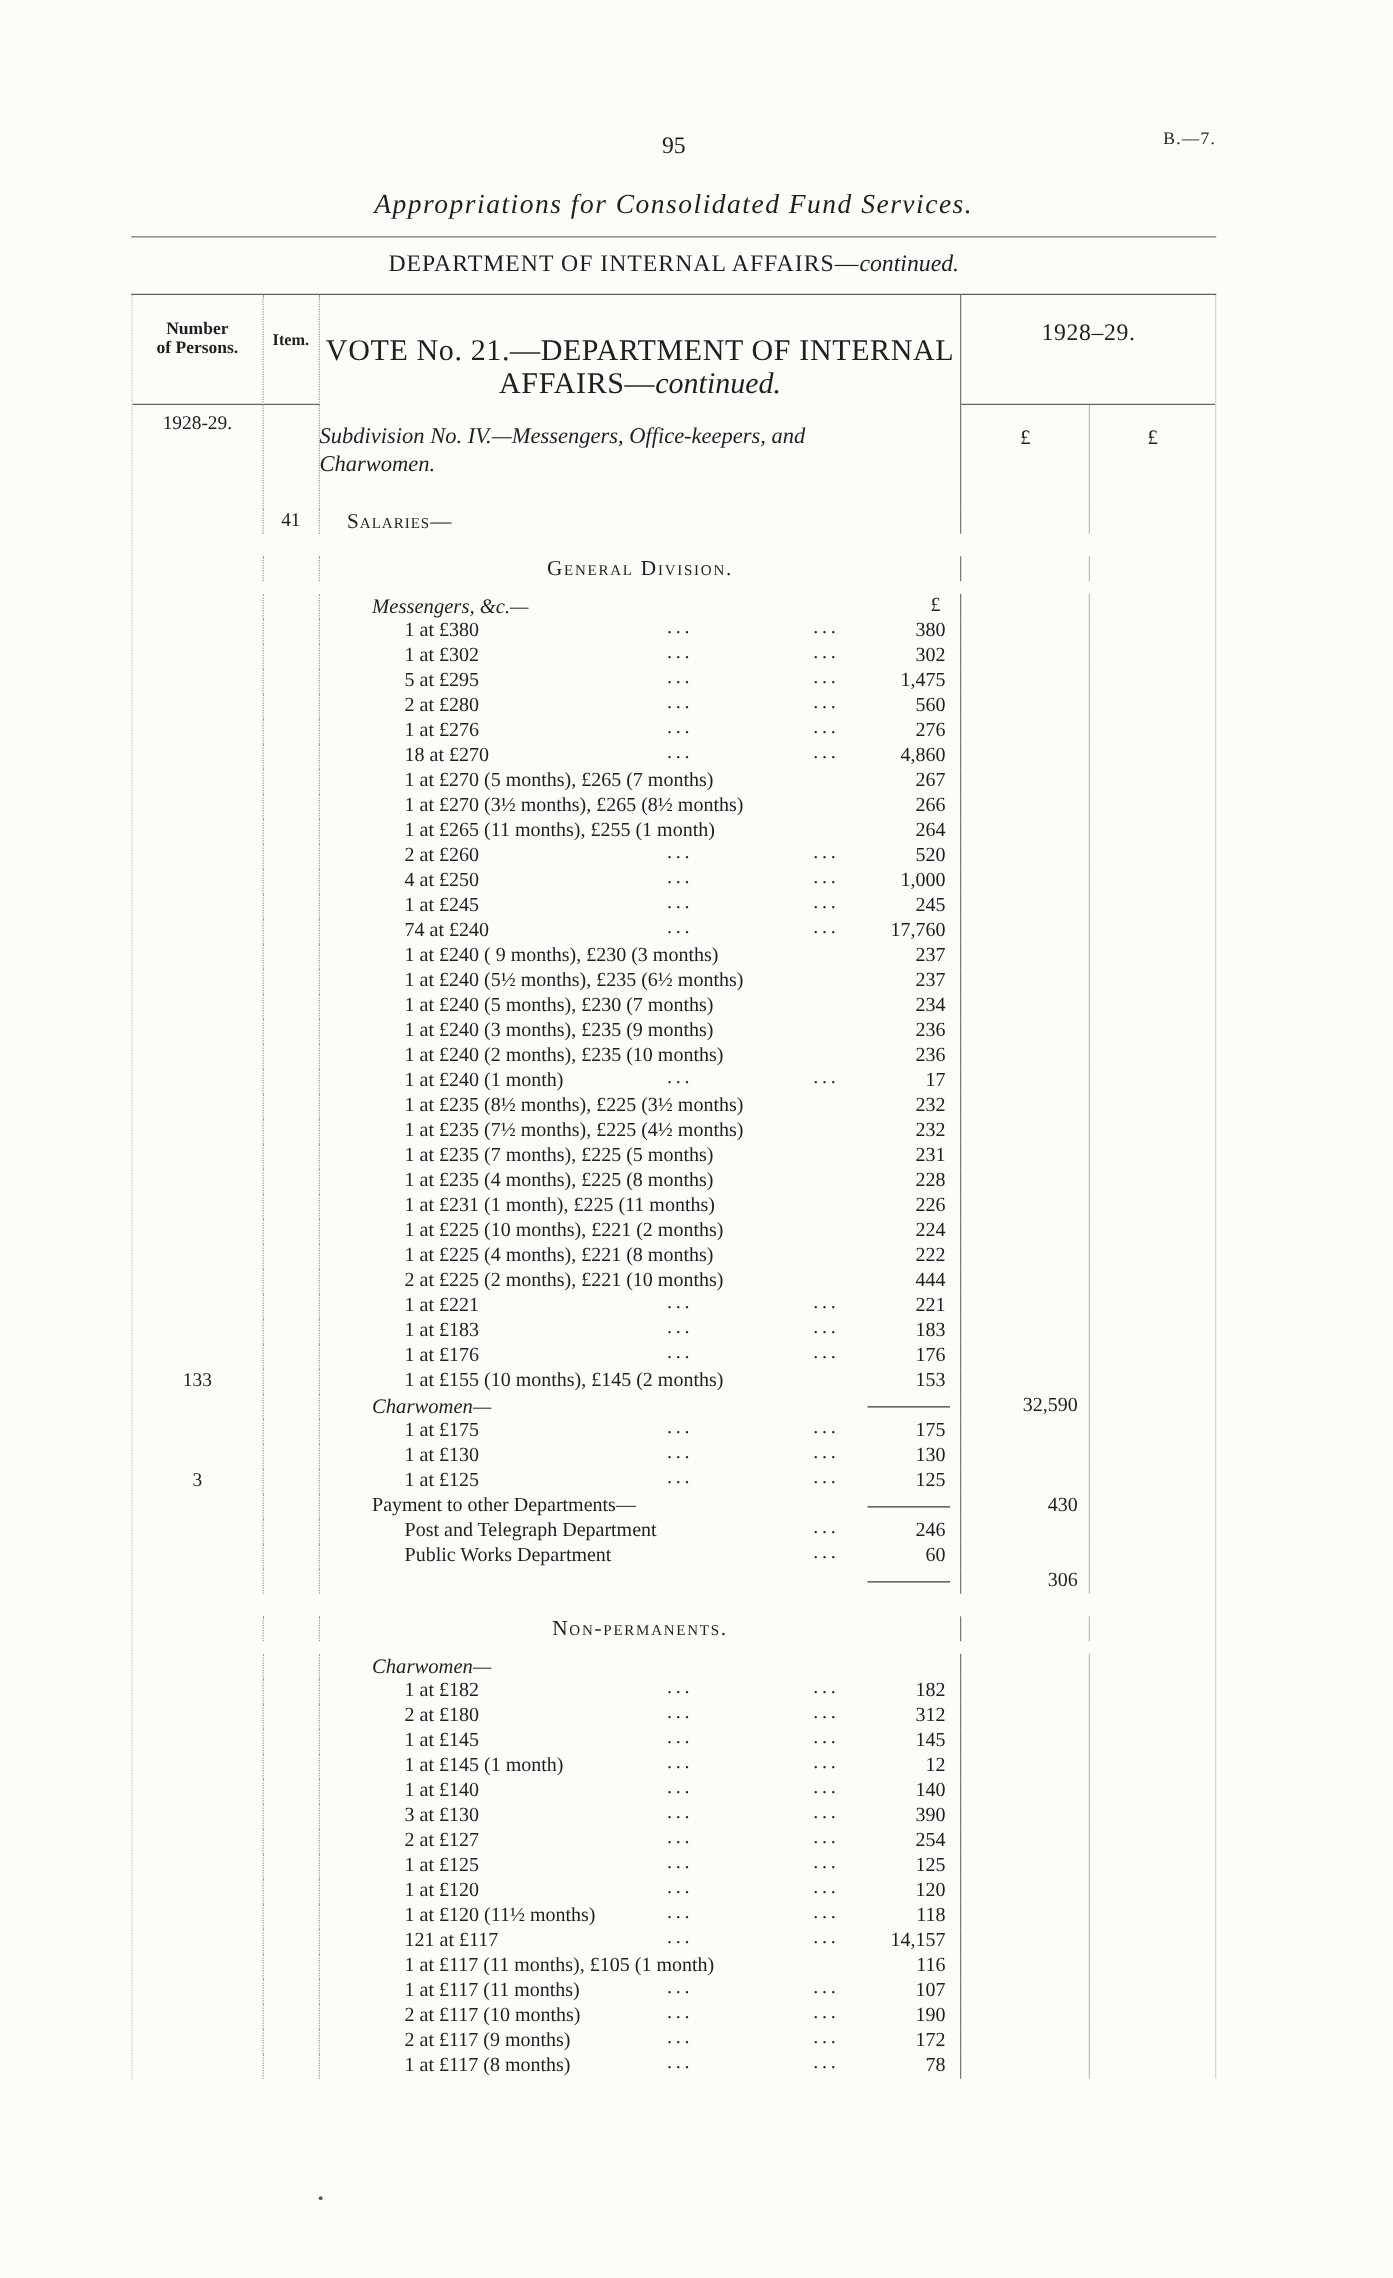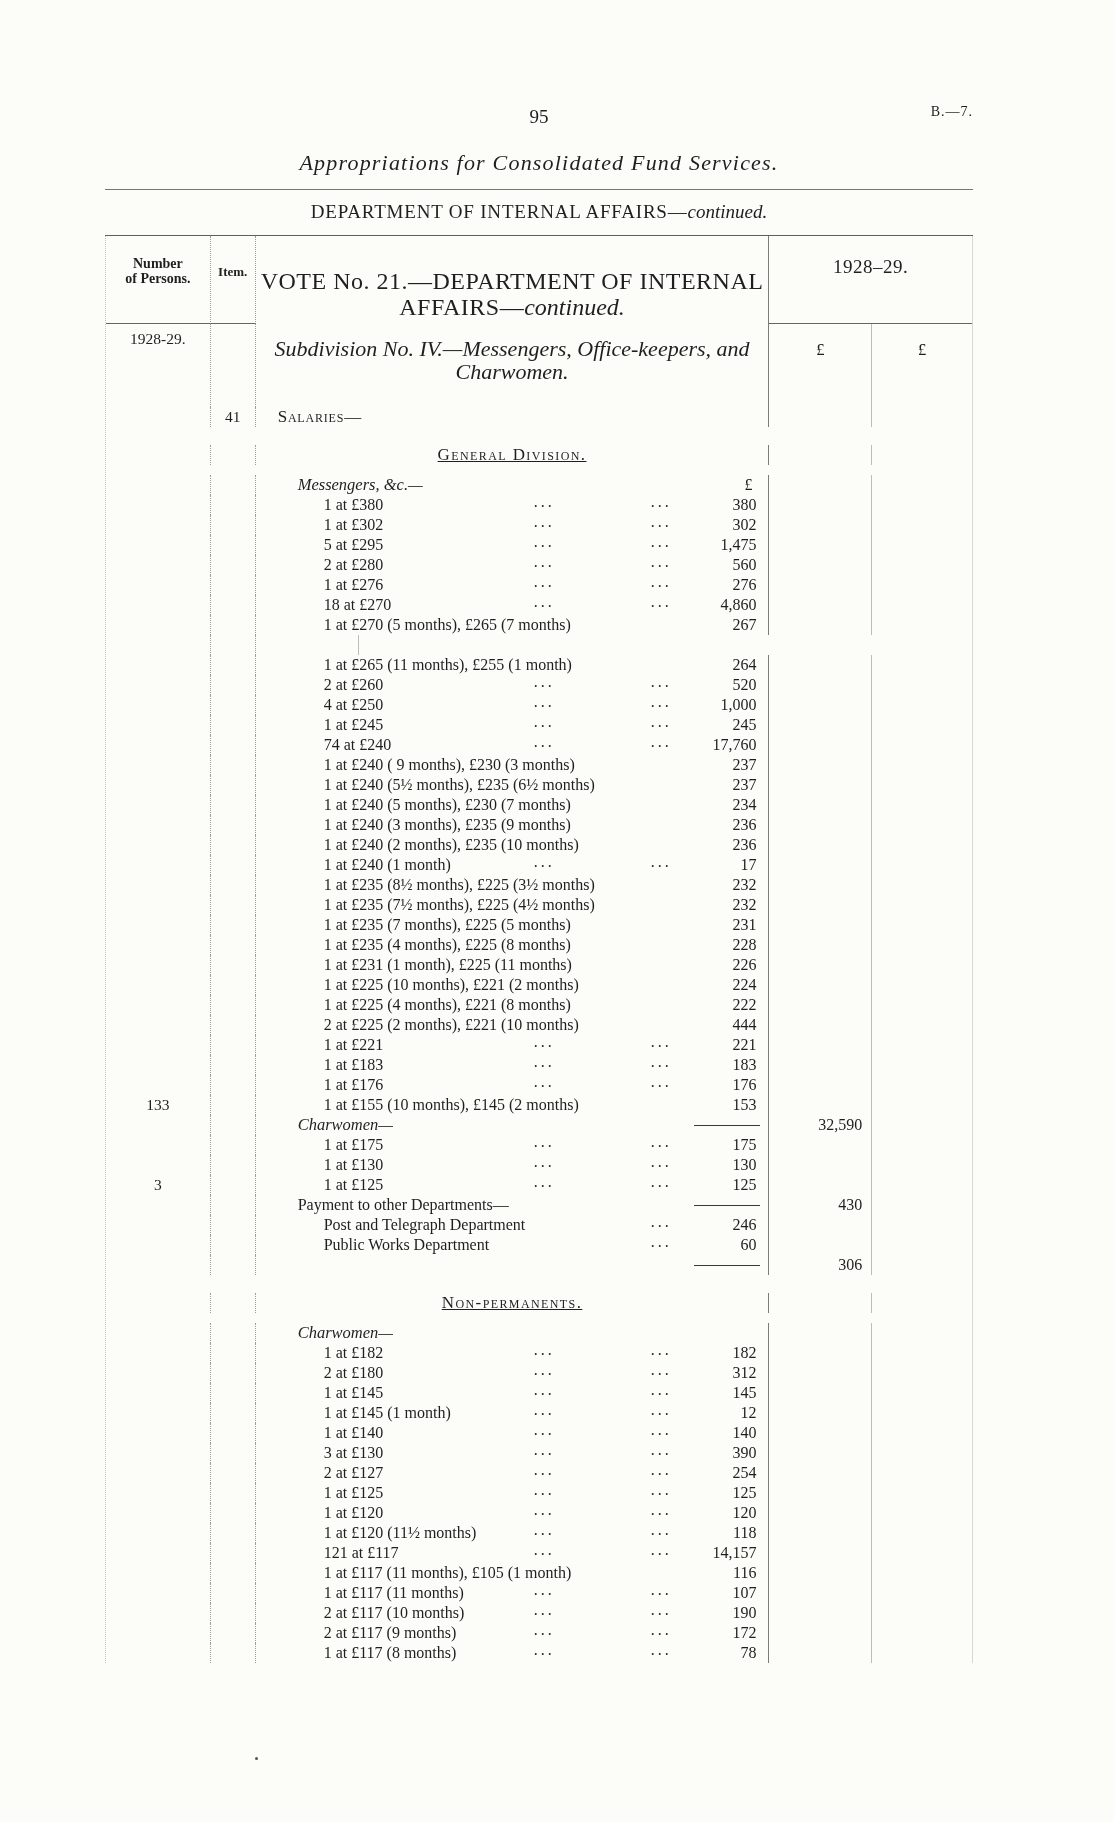--- a/index.html
+++ b/index.html
@@ -34,34 +34,34 @@
   .hc.main{width:515px;border-right:1px solid #7b7b74;text-align:center;font-size:24px;
     line-height:26px;letter-spacing:.5px;padding-top:32px;}
   .hc.main .cont{font-style:italic;letter-spacing:0;}
   .hc.year{width:203px;border-bottom:1px solid #66665f;text-align:center;font-size:19px;
     letter-spacing:.5px;padding-top:20px;}
 
   .hrow2{display:flex;height:83px;}
   .hc2{box-sizing:border-box;}
   .hc2.persons{width:105px;border-right:1px dotted #9d9d98;text-align:center;font-size:15.5px;padding-top:6px;}
   .hc2.item{width:45px;border-right:1px dotted #9d9d98;}
-  .hc2.main{width:515px;border-right:1px solid #7b7b74;text-align:center;font-style:italic;
-    font-size:22px;line-height:23px;padding-top:13px;font-family:Liberation Serif, serif;}
+  .hc2.main{width:515px;border-right:1px solid #7b7b74;text-align:left;font-style:italic;
+    font-size:18px;line-height:23px;padding-top:13px;font-family:Liberation Serif, serif;}
   .hc2.p1{width:103px;border-right:1px solid #bdbdb8;text-align:center;font-size:16.5px;padding-top:16px;}
   .hc2.p2{width:100px;text-align:center;font-size:16.5px;padding-top:16px;}
 
   
   .tline{display:flex;height:20px;font-size:16px;line-height:20px;}
   .bc.persons{width:105px;border-right:1px dotted #9d9d98;text-align:center;font-size:15.5px;}
   .bc.item{width:45px;border-right:1px dotted #9d9d98;text-align:center;font-size:15.5px;}
   .bc.main{width:515px;border-right:1px solid #7b7b74;position:relative;white-space:nowrap;}
   .bc.p1{width:103px;border-right:1px solid #bdbdb8;text-align:right;padding-right:9px;}
   .bc.p2{width:100px;}
 
-  .t-center{margin:18px 0 10px;text-decoration:underline;}
+  .t-center{margin:18px 0 10px;}
   .t-center .bc.main{text-align:center;}
   .lbl-center{font-variant:small-caps;letter-spacing:1.4px;font-size:17px;}
   .lbl-sc{margin-left:22px;font-variant:small-caps;letter-spacing:.8px;font-size:17px;}
   .lbl-group{margin-left:42px;font-style:italic;font-size:16.5px;}
   .lbl-plain{margin-left:42px;font-size:16px;}
   .lbl-row{margin-left:68px;font-size:16px;}
 
   .ld{position:absolute;top:-3px;letter-spacing:3px;font-size:16px;}
   .ld.d1{left:278px;}
   .ld.d2{left:395px;}
@@ -180,20 +180,21 @@
           <div class="tline t-row">
             <div class="bc persons"></div>
             <div class="bc item"></div>
             <div class="bc main"><span class="lbl lbl-row">1 at £270 (5 months), £265 (7 months)</span><span class="val">267</span></div>
             <div class="bc p1"></div>
             <div class="bc p2"></div>
           </div>
           <div class="tline t-row">
             <div class="bc persons"></div>
             <div class="bc item"></div>
+            <div class="bc main"><span class="lbl lbl-row">1 at £270 (3½ months), £265 (8½ months)</span><span class="val">266</span></div>
             <div class="bc p1"></div>
             <div class="bc p2"></div>
           </div>
           <div class="tline t-row">
             <div class="bc persons"></div>
             <div class="bc item"></div>
             <div class="bc main"><span class="lbl lbl-row">1 at £265 (11 months), £255 (1 month)</span><span class="val">264</span></div>
             <div class="bc p1"></div>
             <div class="bc p2"></div>
           </div>

